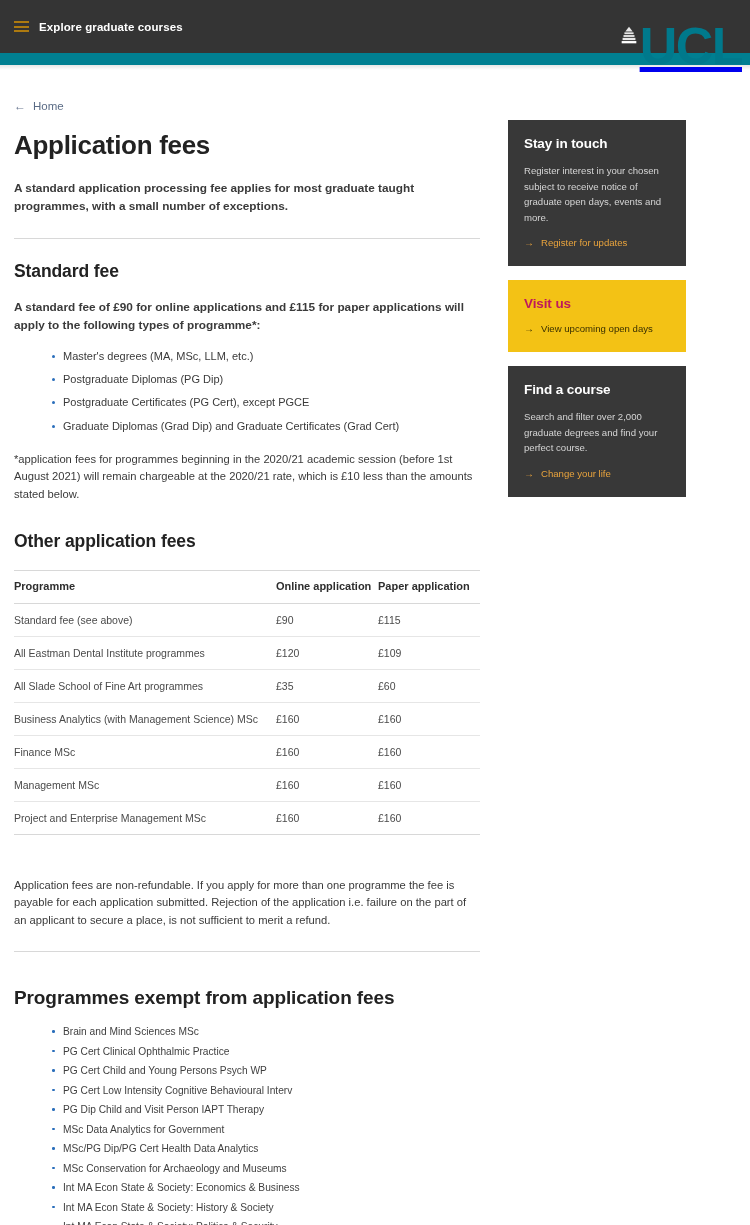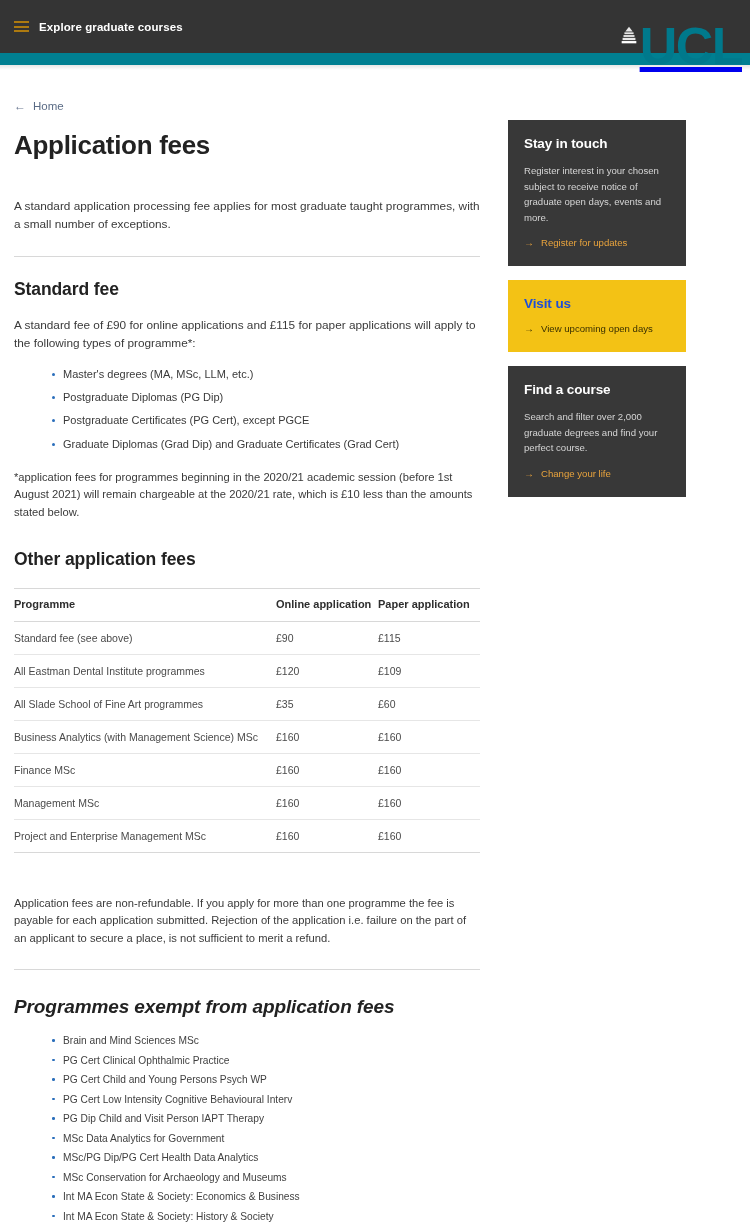--- a/index.html
+++ b/index.html
@@ -132,38 +132,39 @@
     font-size: 11.5px;
     text-decoration: none;
   }
 
   
   h1.page-title {
     font-size: 26px;
     font-weight: bold;
     color: #222222;
     letter-spacing: -0.3px;
-    margin-bottom: 36px;
+    margin-bottom: 18px;
   }
 
   h2.section-title {
     font-size: 17.5px;
     font-weight: bold;
     color: #222222;
     letter-spacing: -0.1px;
   }
 
   h2.section-title.big {
     font-size: 19px;
   }
 
   p.body-text {
     font-size: 11.8px;
     line-height: 1.56;
     color: #3a3a3a;
+    font-weight: bold;
   }
 
   .rule {
     border: 0;
     border-top: 1px solid #d8d8d8;
     margin: 22px 0 0 0;
   }
 
   .bullet-list {
     list-style: none;
@@ -227,22 +228,21 @@
 
   .post-table-text {
     font-size: 11.2px;
     line-height: 1.56;
     color: #3a3a3a;
     margin-top: 42px;
   }
 
   
   .exempt-heading {
-    margin-top: 26px;
-    font-style: italic;
+    margin-top: 35px;
   }
   .exempt-list {
     list-style: none;
     margin: 16px 0 0 0;
     padding-left: 38px;
   }
   .exempt-list li {
     font-size: 10.2px;
     line-height: 1.4;
     color: #3f3f3f;
@@ -274,21 +274,21 @@
     background: #f3c215;
   }
 
   .promo-title {
     font-size: 13.5px;
     font-weight: bold;
     letter-spacing: -0.1px;
     margin-bottom: 12px;
   }
   .promo-card.dark .promo-title { color: #ffffff; }
-  .promo-card.yellow .promo-title { color: #1d4ed8; }
+  .promo-card.yellow .promo-title { color: #be185d; }
 
   .promo-body {
     font-size: 9.6px;
     line-height: 1.62;
     margin-bottom: 12px;
   }
   .promo-card.dark .promo-body { color: #d5d5d5; }
 
   .promo-link {
     display: flex;

